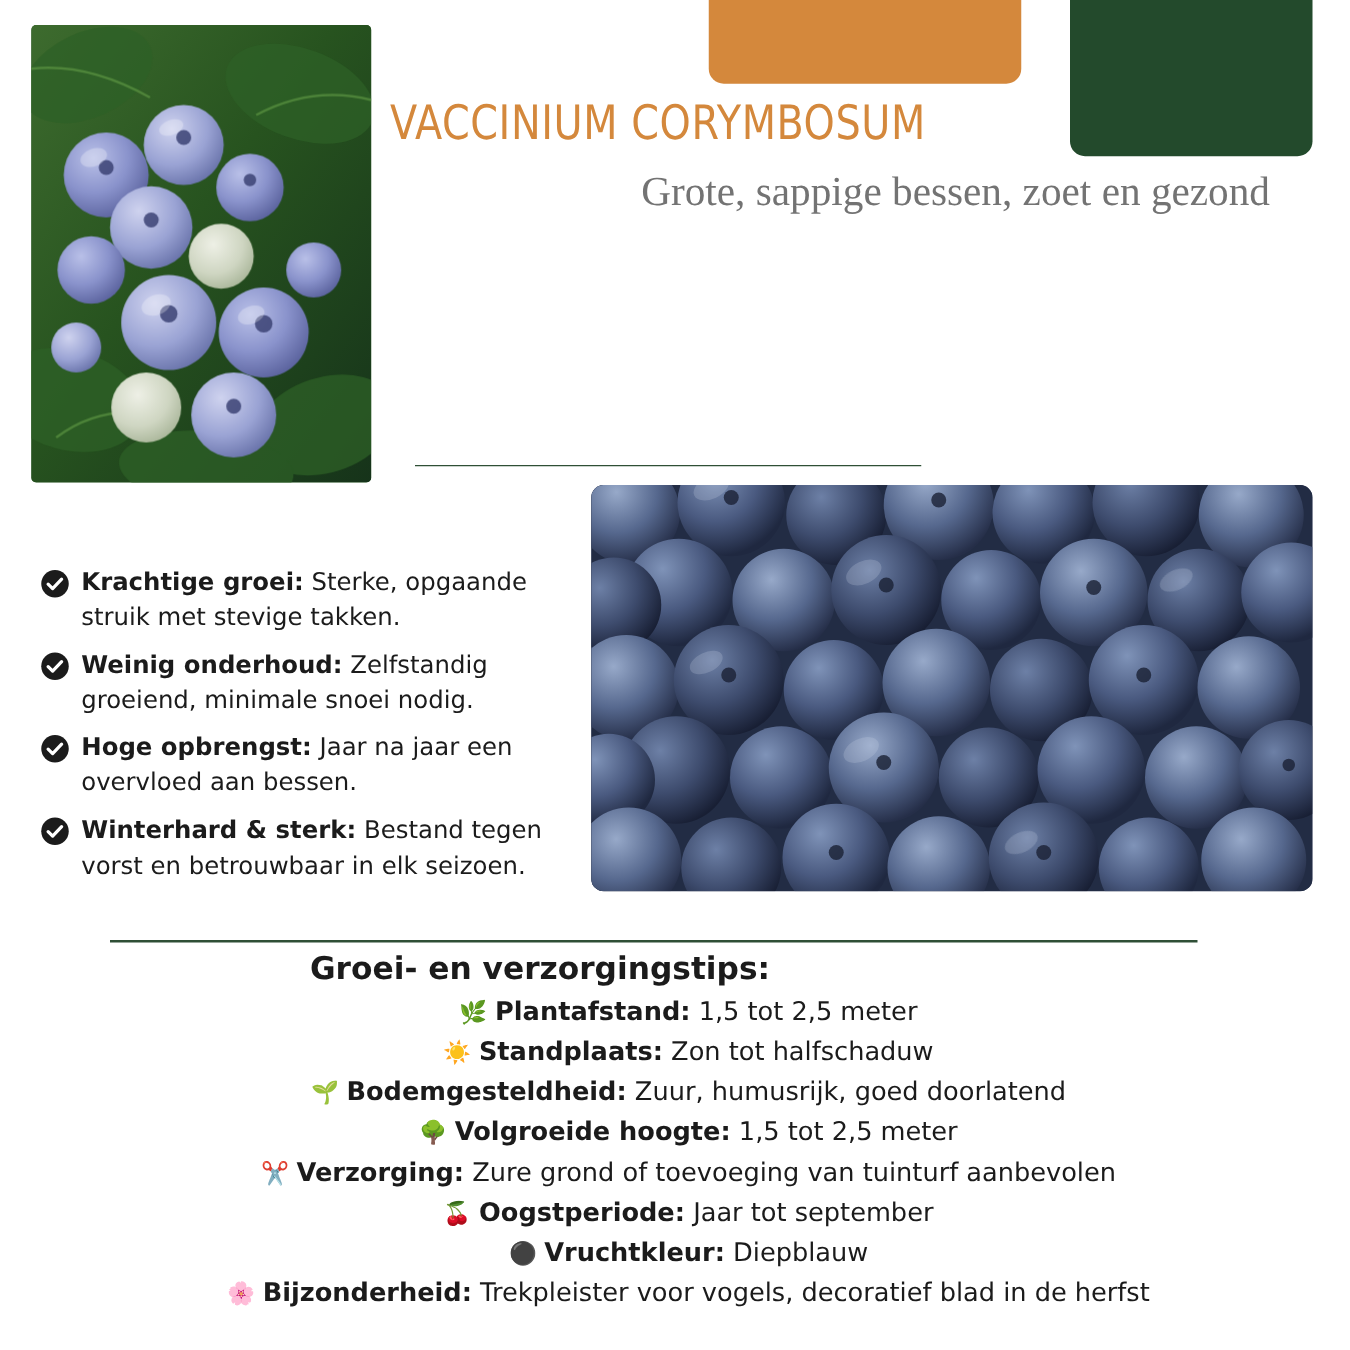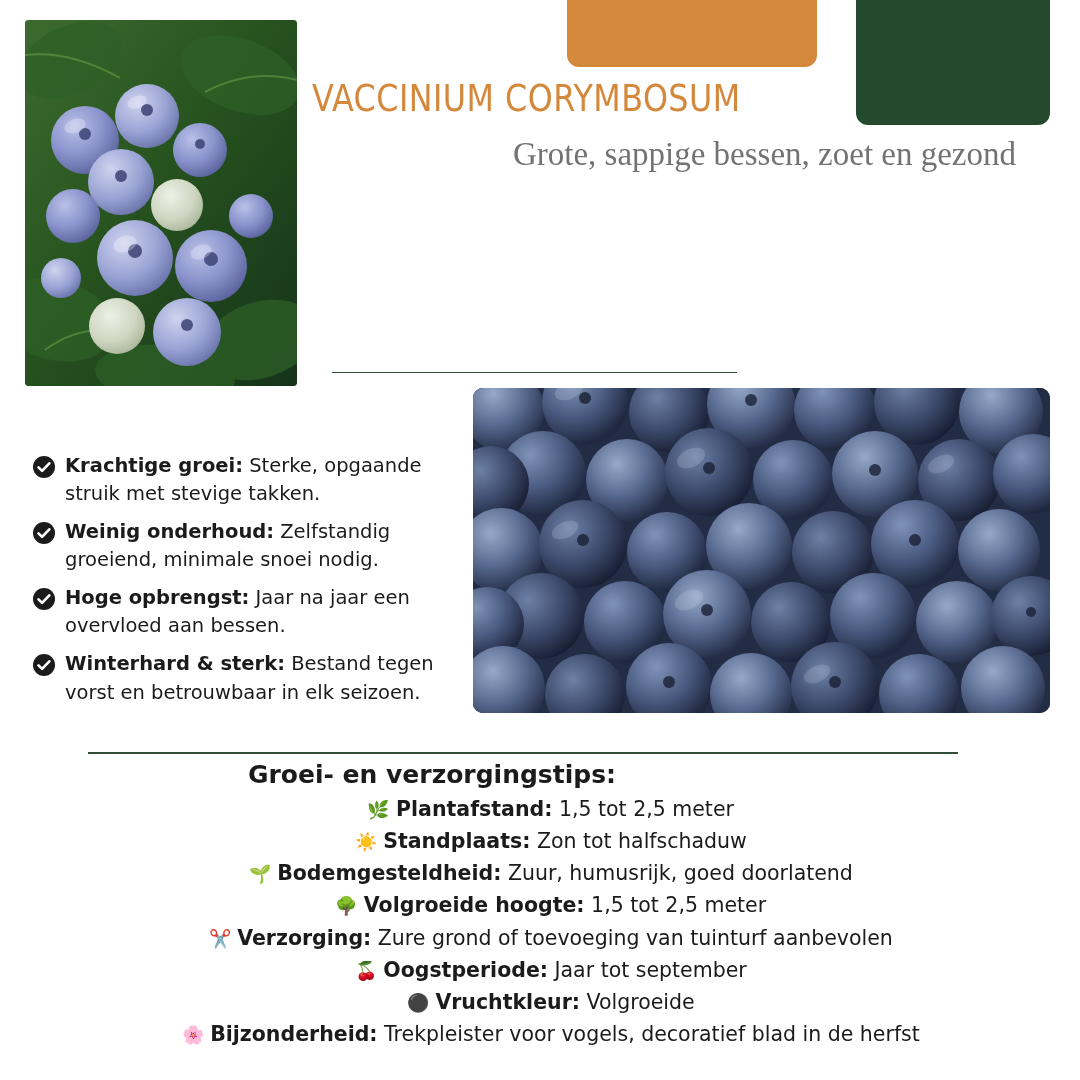--- a/index.html
+++ b/index.html
@@ -414,19 +414,19 @@
   <div class="tip-row r0">
     <span class="tip-emoji">✂️</span>
     <span class="tip-text"><b>Verzorging:</b><span> Zure grond of toevoeging van tuinturf aanbevolen</span></span>
   </div>
   <div class="tip-row r0">
     <span class="tip-emoji">🍒</span>
     <span class="tip-text"><b>Oogstperiode:</b><span> Jaar tot september</span></span>
   </div>
   <div class="tip-row r0">
     <span class="tip-emoji">⚫</span>
-    <span class="tip-text"><b>Vruchtkleur:</b><span> Volgroeide</span></span>
+    <span class="tip-text"><b>Vruchtkleur:</b><span> Diepblauw</span></span>
   </div>
   <div class="tip-row r0">
     <span class="tip-emoji">🌸</span>
     <span class="tip-text"><b>Bijzonderheid:</b><span> Trekpleister voor vogels, decoratief blad in de herfst</span></span>
   </div>
 </div>
 
 </body></html>

